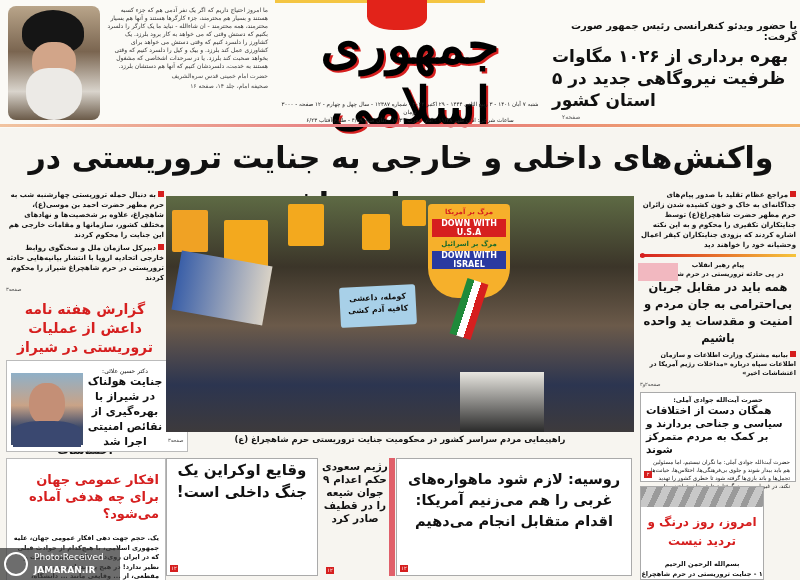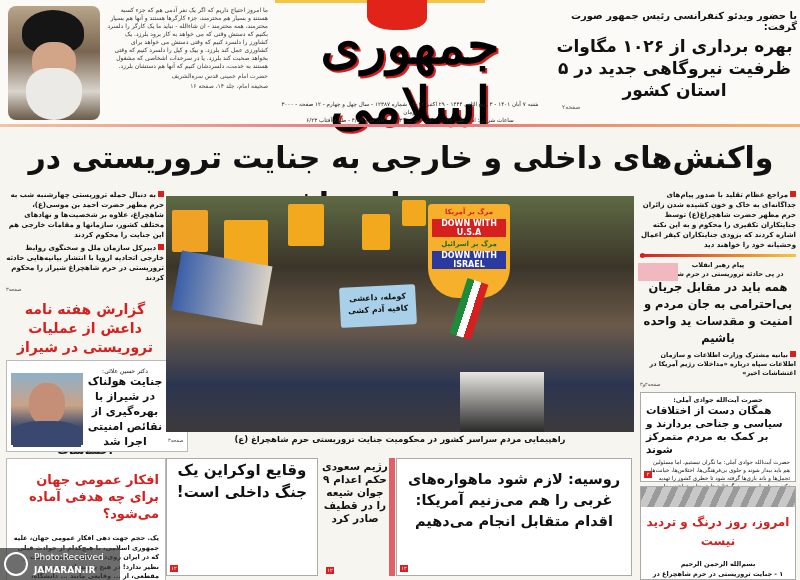--- a/index.html
+++ b/index.html
@@ -12,23 +12,23 @@
 #portrait .turban{position:absolute;left:14px;top:4px;width:62px;height:44px;border-radius:50% 50% 40% 40%;background:#151515}
 #portrait .face{position:absolute;left:24px;top:36px;width:44px;height:40px;border-radius:45%;background:#d2a589}
 #portrait .beard{position:absolute;left:18px;top:62px;width:56px;height:52px;border-radius:40% 40% 50% 50%;background:#eceae6}
 #quote{position:absolute;left:106px;top:6px;width:162px;font-size:6px;line-height:8px;color:#333}
 #quote .src{margin-top:2px;color:#444}
 #logo-wrap{position:absolute;left:275px;top:0;width:270px;height:128px}
 #logo-splash{position:absolute;left:92px;top:0;width:60px;height:30px;background:#e2231a;border-radius:0 0 40% 45%}
 #logo-bar{position:absolute;left:0;top:0;width:210px;height:3px;background:#f4c542}
 #logo{position:absolute;left:0;top:14px;width:270px;font-size:52px;font-weight:bold;color:#000000;text-align:center;font-family:"DejaVu Serif",serif;letter-spacing:-2px;text-shadow:2px 2px 0 #d61f1f}
 #dateline{position:absolute;left:0;top:100px;width:270px;font-size:5.6px;line-height:8px;color:#222}
-#top-story{position:absolute;left:552px;top:10px;width:245px}
+#top-story{position:absolute;left:552px;top:20px;width:245px}
 #top-story .kicker{font-size:10px;font-weight:bold;margin-bottom:3px}
-#top-story .head{font-size:17px;font-weight:bold;line-height:22px;text-align:center}
+#top-story .head{font-size:17px;font-weight:bold;line-height:22px;text-align:left}
 #top-story .page{font-size:6px;color:#555;margin-left:10px;margin-top:2px;text-align:left}
 #rule{position:absolute;left:0;top:124px;width:800px;height:3px;background:linear-gradient(90deg,#f1c4a0,#e5737d,#f2b36b)}
 
 #headline{position:absolute;left:6px;top:135px;width:790px;font-size:30px;font-weight:bold;text-align:center;line-height:46px;letter-spacing:-0.5px}
 
 #left-col{position:absolute;left:6px;top:190px;width:158px}
 .bullet{font-size:7px;line-height:10px;font-weight:bold;margin-bottom:3px}
 .bullet .sq{display:inline-block;width:6px;height:6px;background:#d61f1f;margin-left:2px}
 .pg{font-size:5px;color:#444;text-align:left}
 .red-head{font-size:14px;font-weight:bold;color:#d61f1f;text-align:center;line-height:19px;margin:8px 0}
@@ -75,21 +75,21 @@
 #right-col{position:absolute;left:640px;top:190px;width:156px}
 .red-line{height:3px;background:linear-gradient(90deg,#d61f1f,#f6c43b);margin:4px 0;position:relative}
 .red-line::before{content:"";position:absolute;left:0;top:-1px;width:5px;height:5px;border-radius:50%;background:#d61f1f}
 #leader-kicker{font-size:6.5px;font-weight:bold;line-height:9px;text-align:center;position:relative}
 #leader-tag{position:absolute;left:-2px;top:2px;width:40px;height:18px;background:#f2b8c0}
 #leader-head{font-size:11.5px;font-weight:bold;line-height:17px;text-align:center}
 #javadi{position:absolute;left:640px;top:392px;width:156px;height:90px;border:1px solid #aaa;background:#fff;padding:3px 5px}
 #javadi .k{font-size:6.5px;font-weight:bold;text-align:center}
 #javadi .t{font-size:10.5px;font-weight:bold;line-height:13px;text-align:left}
 #javadi .body{font-size:5.6px;line-height:8px;margin-top:2px}
-#editorial{position:absolute;left:640px;top:486px;width:156px;height:94px;border:1px solid #aaa;background:#fff}
+#editorial{position:absolute;left:640px;top:486px;width:124px;height:94px;border:1px solid #aaa;background:#fff}
 #editorial .pattern{height:20px;background:repeating-linear-gradient(115deg,#9a9a9a 0 6px,#c8c8c8 6px 14px)}
 #editorial .red-head{font-size:12px;margin-top:6px}
 #editorial .body{font-size:6.5px;font-weight:bold;text-align:center;line-height:10px;margin-top:4px}
 </style>
 </head>
 <body>
 
 <div id="masthead">
   <div id="portrait">
     <div class="turban"></div>

